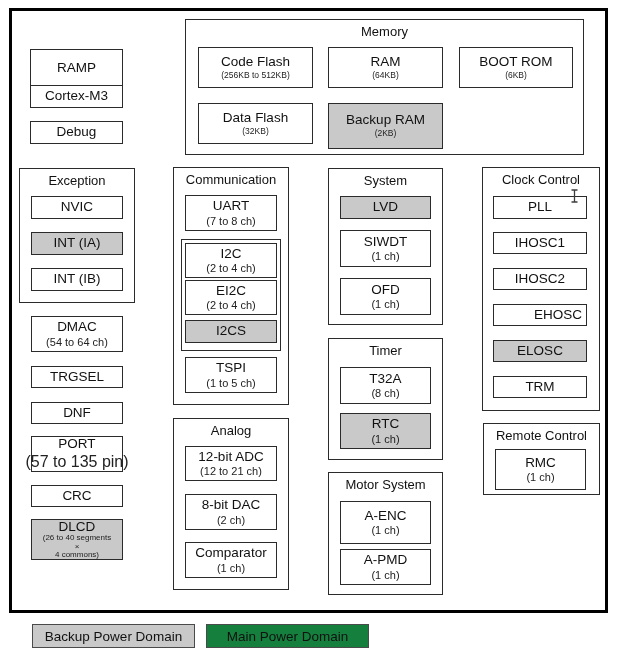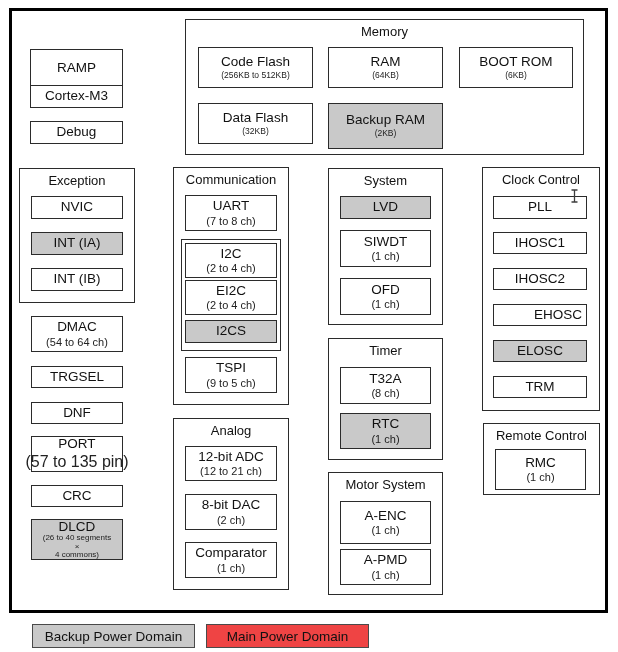--- a/index.html
+++ b/index.html
@@ -24,21 +24,21 @@
     display:flex;flex-direction:column;align-items:center;justify-content:center;
     text-align:center;line-height:1.1;
   }
   .blk.backup{background:#c9c9c9;}
   .lbl{font-size:13.5px;color:#111;white-space:nowrap;}
   .sub{font-size:8.5px;color:#222;margin-top:1px;white-space:nowrap;}
   .sub.tiny{font-size:8px;margin-top:0;line-height:1.05;}
   .legend-box{
     position:absolute;border:1.5px solid #4a4a4a;box-sizing:border-box;
     display:flex;align-items:center;justify-content:center;
-    font-size:13.5px;color:#111;background:#ef4444;
+    font-size:13.5px;color:#111;background:#15803d;
   }
   .legend-box.backup{background:#c9c9c9;}
   .cursor{position:absolute;left:570px;top:189px;width:9px;height:14px;}
 </style>
 </head>
 <body>
 
 <div class="canvas">
 
   <div class="outer-frame"></div>
@@ -128,21 +128,21 @@
   </div>
   <div class="blk" style="left:185px;top:280px;width:92px;height:35px;">
     <span class="lbl">EI2C</span>
     <span class="sub" style="font-size:11px;">(2 to 4 ch)</span>
   </div>
   <div class="blk backup" style="left:185px;top:320px;width:92px;height:23px;">
     <span class="lbl">I2CS</span>
   </div>
   <div class="blk" style="left:185px;top:357px;width:92px;height:36px;">
     <span class="lbl">TSPI</span>
-    <span class="sub" style="font-size:11px;">(9 to 5 ch)</span>
+    <span class="sub" style="font-size:11px;">(1 to 5 ch)</span>
   </div>
 
   <div class="grp" style="left:173px;top:418px;width:116px;height:172px;">
     <div class="grp-title">Analog</div>
   </div>
   <div class="blk" style="left:185px;top:446px;width:92px;height:35px;">
     <span class="lbl">12-bit ADC</span>
     <span class="sub" style="font-size:11px;">(12 to 21 ch)</span>
   </div>
   <div class="blk" style="left:185px;top:494px;width:92px;height:36px;">

